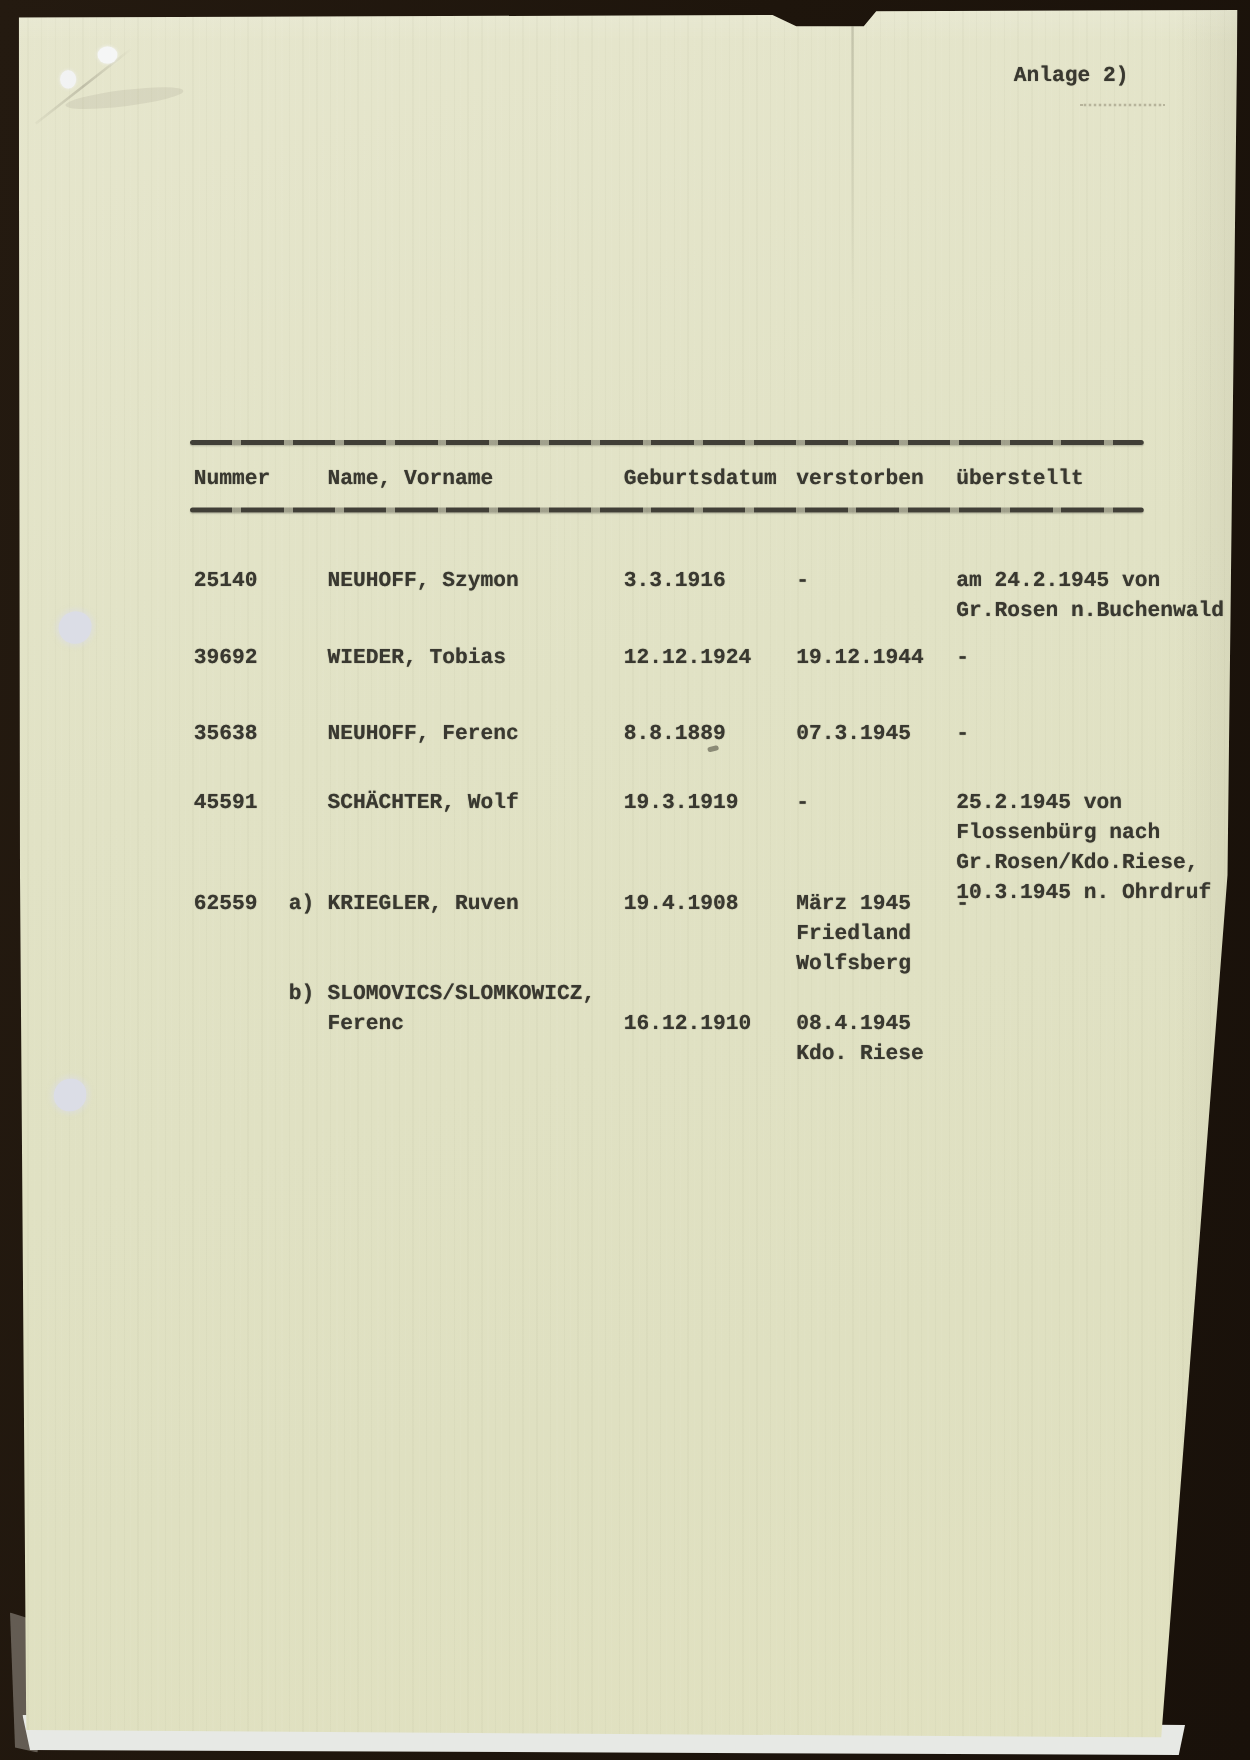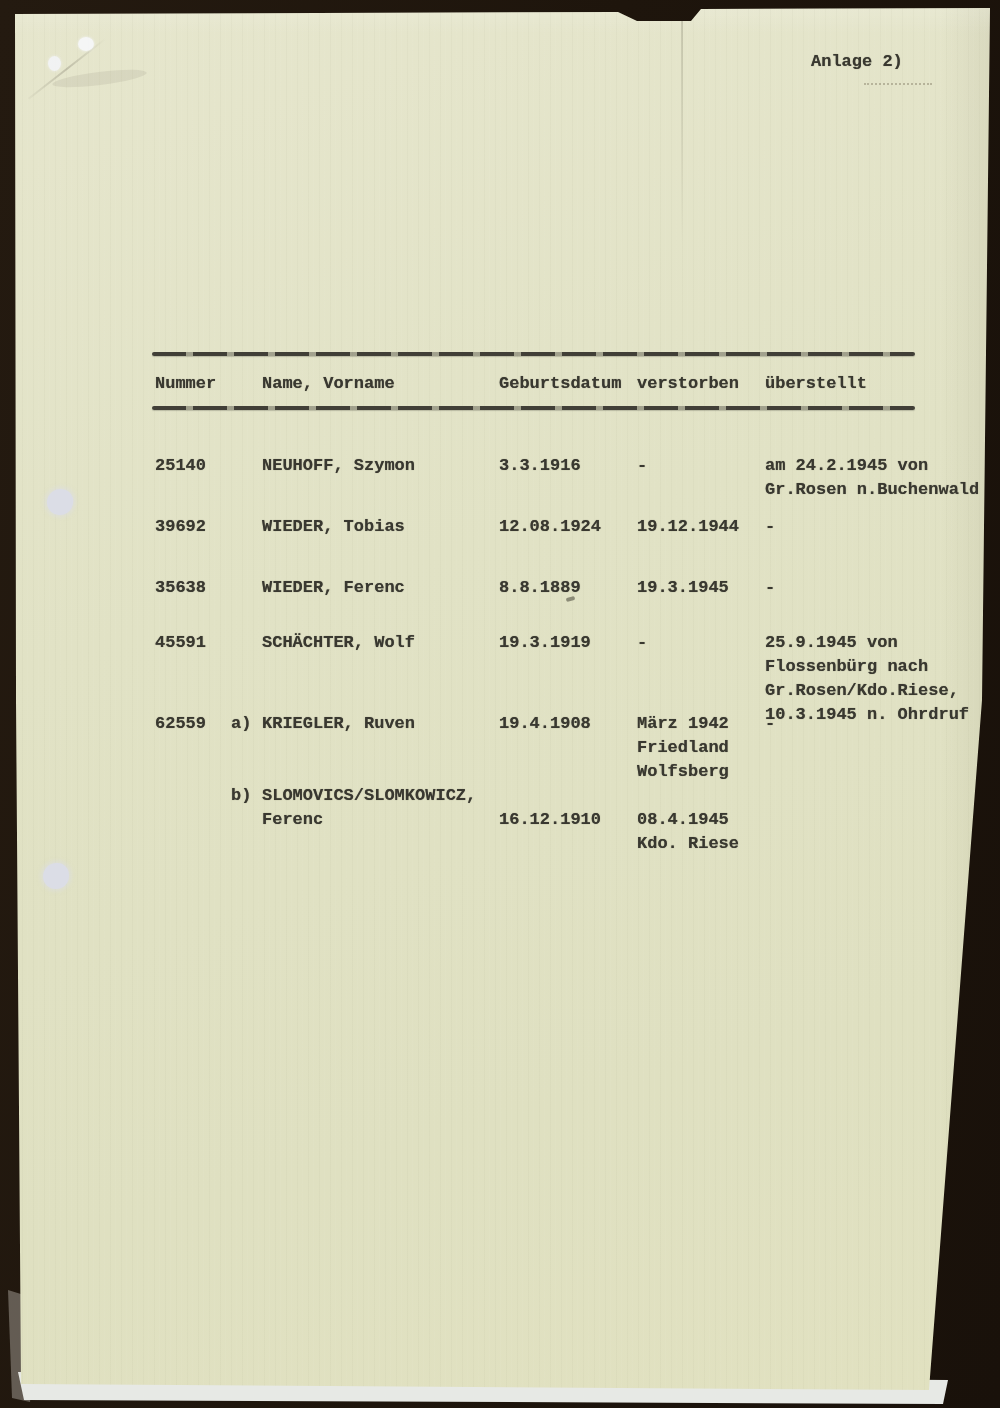--- a/index.html
+++ b/index.html
@@ -114,44 +114,44 @@
 
     <div class="cell c1 r1">25140</div>
     <div class="cell c2 r1">NEUHOFF, Szymon</div>
     <div class="cell c3 r1">3.3.1916</div>
     <div class="cell c4 r1">-</div>
     <div class="cell c5 r1">am 24.2.1945 von</div>
     <div class="cell c5 r1b">Gr.Rosen n.Buchenwald</div>
 
     <div class="cell c1 r2">39692</div>
     <div class="cell c2 r2">WIEDER, Tobias</div>
-    <div class="cell c3 r2">12.08.1924</div>
+    <div class="cell c3 r2">12.12.1924</div>
     <div class="cell c4 r2">19.12.1944</div>
     <div class="cell c5 r2">-</div>
 
     <div class="cell c1 r3">35638</div>
-    <div class="cell c2 r3">WIEDER, Ferenc</div>
+    <div class="cell c2 r3">NEUHOFF, Ferenc</div>
     <div class="cell c3 r3">8.8.1889</div>
-    <div class="cell c4 r3">19.3.1945</div>
+    <div class="cell c4 r3">07.3.1945</div>
     <div class="cell c5 r3">-</div>
 
     <div class="cell c1 r4a">45591</div>
     <div class="cell c2 r4a">SCHÄCHTER, Wolf</div>
     <div class="cell c3 r4a">19.3.1919</div>
     <div class="cell c4 r4a">-</div>
-    <div class="cell c5 r4a">25.9.1945 von</div>
+    <div class="cell c5 r4a">25.2.1945 von</div>
     <div class="cell c5 r4b">Flossenbürg nach</div>
     <div class="cell c5 r4c">Gr.Rosen/Kdo.Riese,</div>
     <div class="cell c5 r4d">10.3.1945 n. Ohrdruf</div>
 
     <div class="cell c1 r5a">62559</div>
     <div class="cell cp r5a">a)</div>
     <div class="cell c2 r5a">KRIEGLER, Ruven</div>
     <div class="cell c3 r5a">19.4.1908</div>
-    <div class="cell c4 r5a">März 1942</div>
+    <div class="cell c4 r5a">März 1945</div>
     <div class="cell c4 r5b">Friedland</div>
     <div class="cell c4 r5c">Wolfsberg</div>
     <div class="cell c5 r5a">-</div>
 
     <div class="cell cp r6a">b)</div>
     <div class="cell c2 r6a">SLOMOVICS/SLOMKOWICZ,</div>
     <div class="cell c2 r6b">Ferenc</div>
     <div class="cell c3 r6b">16.12.1910</div>
     <div class="cell c4 r6b">08.4.1945</div>
     <div class="cell c4 r6c">Kdo. Riese</div>

